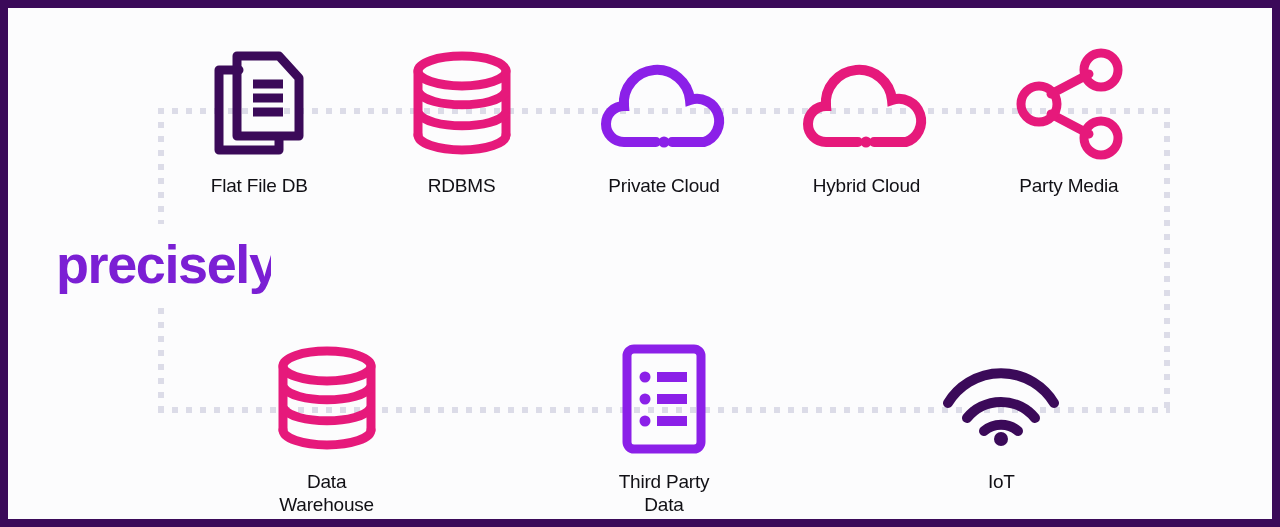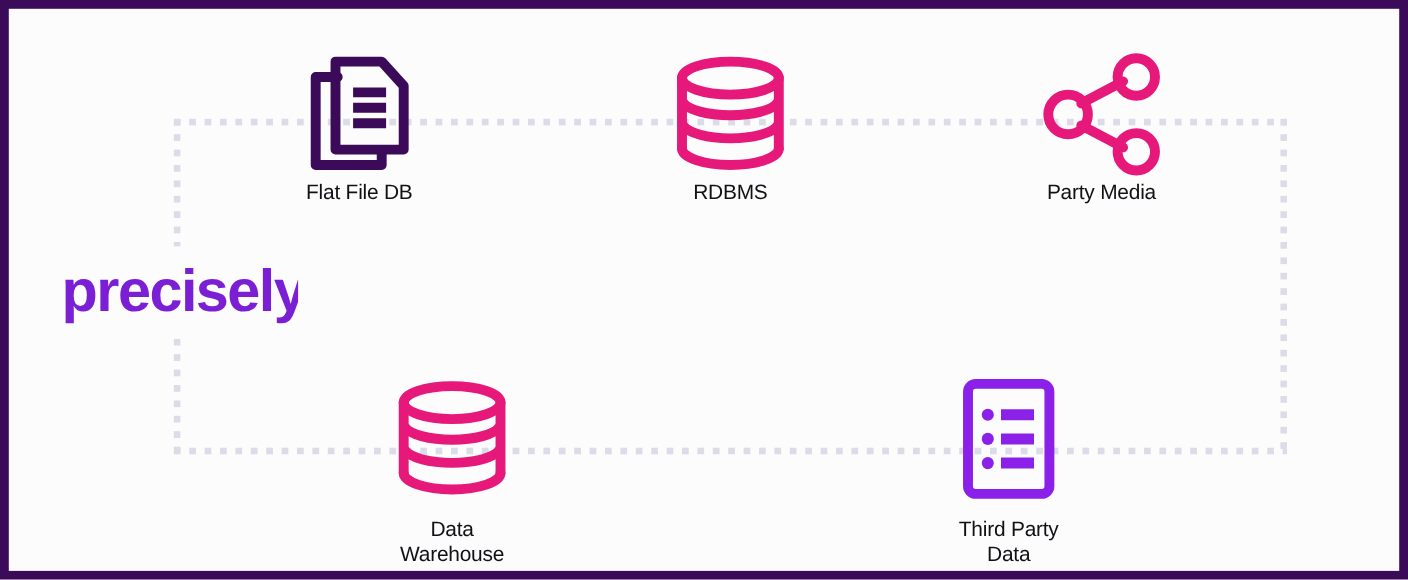--- a/index.html
+++ b/index.html
@@ -79,21 +79,21 @@
 
   .icon-wrap {
     height: 120px;
     display: flex;
     align-items: center;
     justify-content: center;
   }
   .icon-wrap svg { display: block; overflow: visible; }
 
   .caption {
-    margin-top: 0;
+    margin-top: 10px;
     text-align: center;
     font-family: "Liberation Sans", sans-serif;
     font-size: 19px;
     line-height: 23px;
     color: #111015;
     letter-spacing: -0.2px;
     white-space: pre-line;
   }
   #row-bottom .icon-wrap { height: 118px; }
   #row-bottom .caption { margin-top: 12px; }
@@ -139,22 +139,44 @@
             <path d="M96 22 L96 86"></path>
             <path d="M8 86 A44 15 0 0 0 96 86"></path>
             <path d="M9 44 A44 15 0 0 0 95 44"></path>
             <path d="M9 65 A44 15 0 0 0 95 65"></path>
           </g>
         </svg>
       </div>
       <div class="caption">RDBMS</div>
     </div>
 
-
-
+    <div class="cell">
+      <div class="icon-wrap">
+        <svg width="126" height="100" viewBox="0 0 126 100">
+          <g fill="none" stroke="#8B20E8" stroke-width="10" stroke-linecap="round">
+            <path d="M55 88 L23 88 A18 18 0 0 1 23 52 A33 33 0 0 1 89 46 A22 22 0 0 1 103 88 L71 88"></path>
+          </g>
+          <circle cx="63" cy="88" r="5.5" fill="#8B20E8"></circle>
+        </svg>
+      </div>
+      <div class="caption">Private Cloud</div>
+    </div>
+
+
+    <div class="cell">
+      <div class="icon-wrap">
+        <svg width="126" height="100" viewBox="0 0 126 100">
+          <g fill="none" stroke="#E6197B" stroke-width="10" stroke-linecap="round">
+            <path d="M55 88 L23 88 A18 18 0 0 1 23 52 A33 33 0 0 1 89 46 A22 22 0 0 1 103 88 L71 88"></path>
+          </g>
+          <circle cx="63" cy="88" r="5.5" fill="#E6197B"></circle>
+        </svg>
+      </div>
+      <div class="caption">Hybrid Cloud</div>
+    </div>
 
     <div class="cell">
       <div class="icon-wrap">
         <svg width="112" height="108" viewBox="0 0 112 108">
           <g fill="none" stroke="#E6197B" stroke-width="9">
             <path d="M38 44 L76 24 M38 64 L76 84" stroke-linecap="round"></path>
             <circle cx="26" cy="54" r="18"></circle>
             <circle cx="88" cy="20" r="17"></circle>
             <circle cx="88" cy="88" r="17"></circle>
           </g>
@@ -196,16 +218,29 @@
           <circle cx="26" cy="33" r="5.5" fill="#8B20E8"></circle>
           <circle cx="26" cy="55" r="5.5" fill="#8B20E8"></circle>
           <circle cx="26" cy="77" r="5.5" fill="#8B20E8"></circle>
         </svg>
       </div>
       <div class="caption">Third Party
 Data</div>
     </div>
 
 
+    <div class="cell">
+      <div class="icon-wrap">
+        <svg width="118" height="92" viewBox="0 0 118 92">
+          <g fill="none" stroke="#3B0A59" stroke-width="10" stroke-linecap="round">
+            <path d="M6 50 A62 62 0 0 1 112 50"></path>
+            <path d="M25 65 A44 44 0 0 1 93 65"></path>
+            <path d="M42 78 A26 26 0 0 1 76 78"></path>
+          </g>
+          <circle cx="59" cy="86" r="7" fill="#3B0A59"></circle>
+        </svg>
+      </div>
+      <div class="caption">IoT</div>
+    </div>
 
   </div>
 
 </div>
 
 </body></html>

